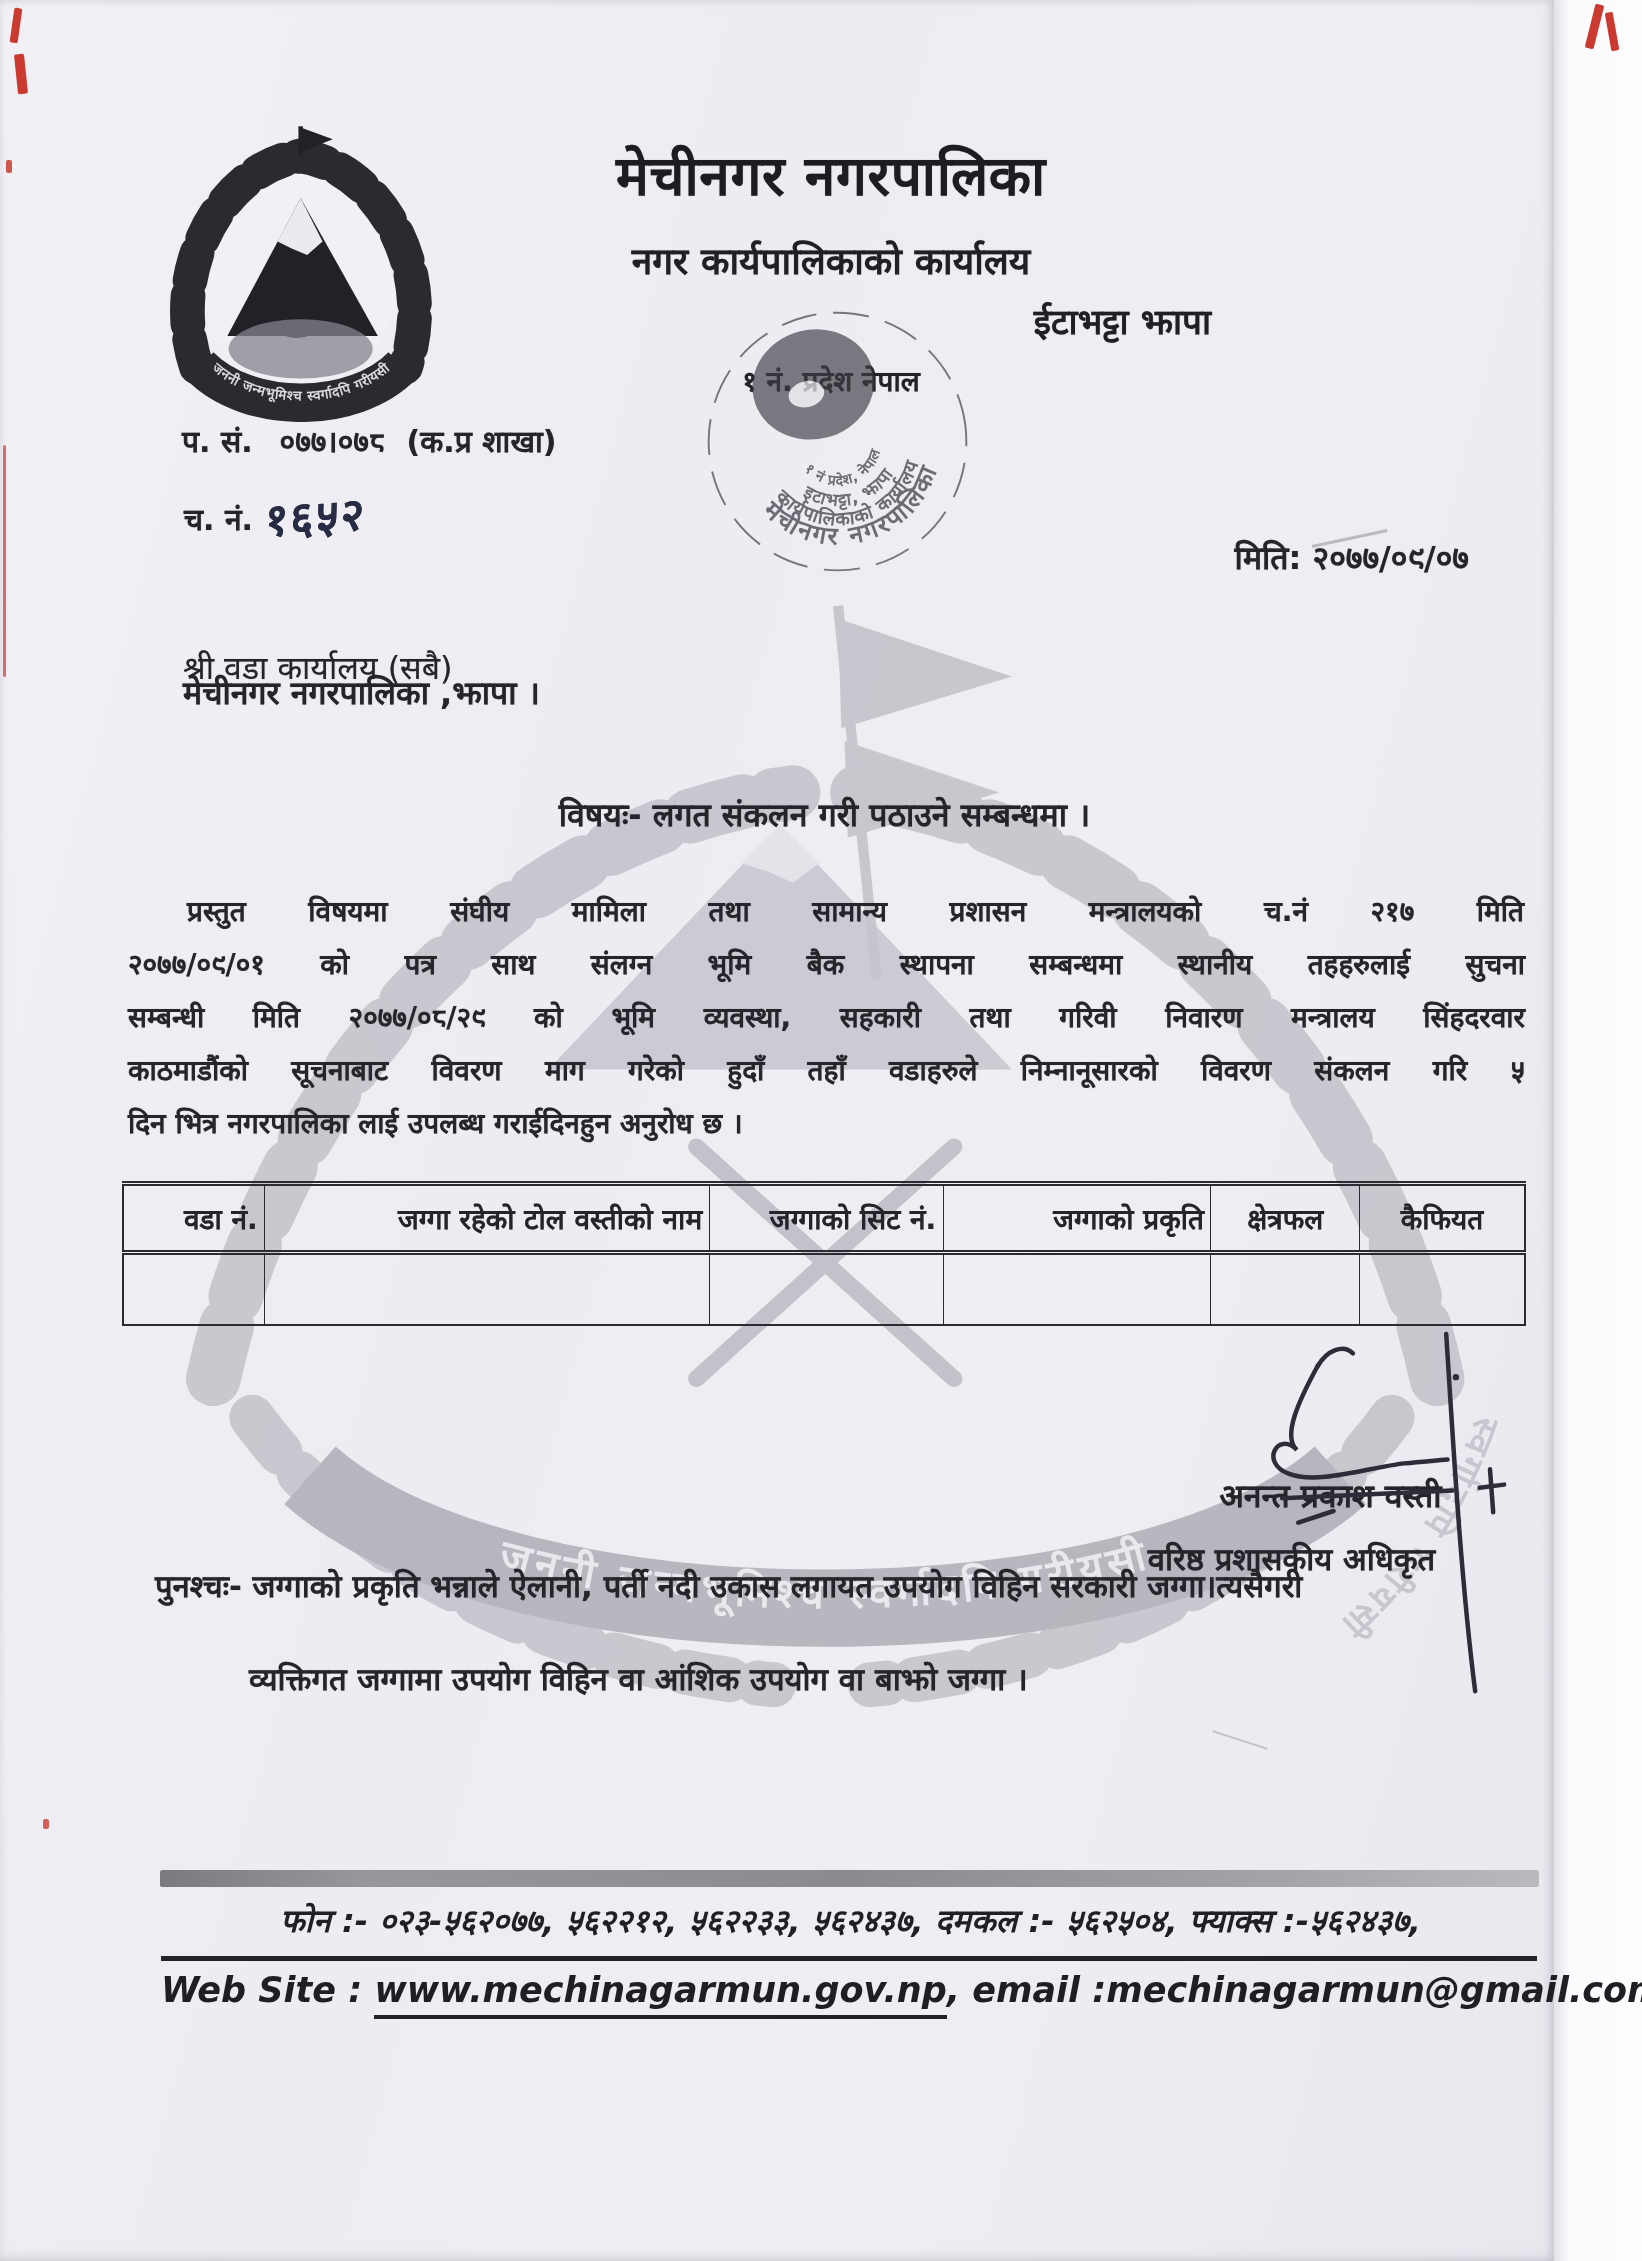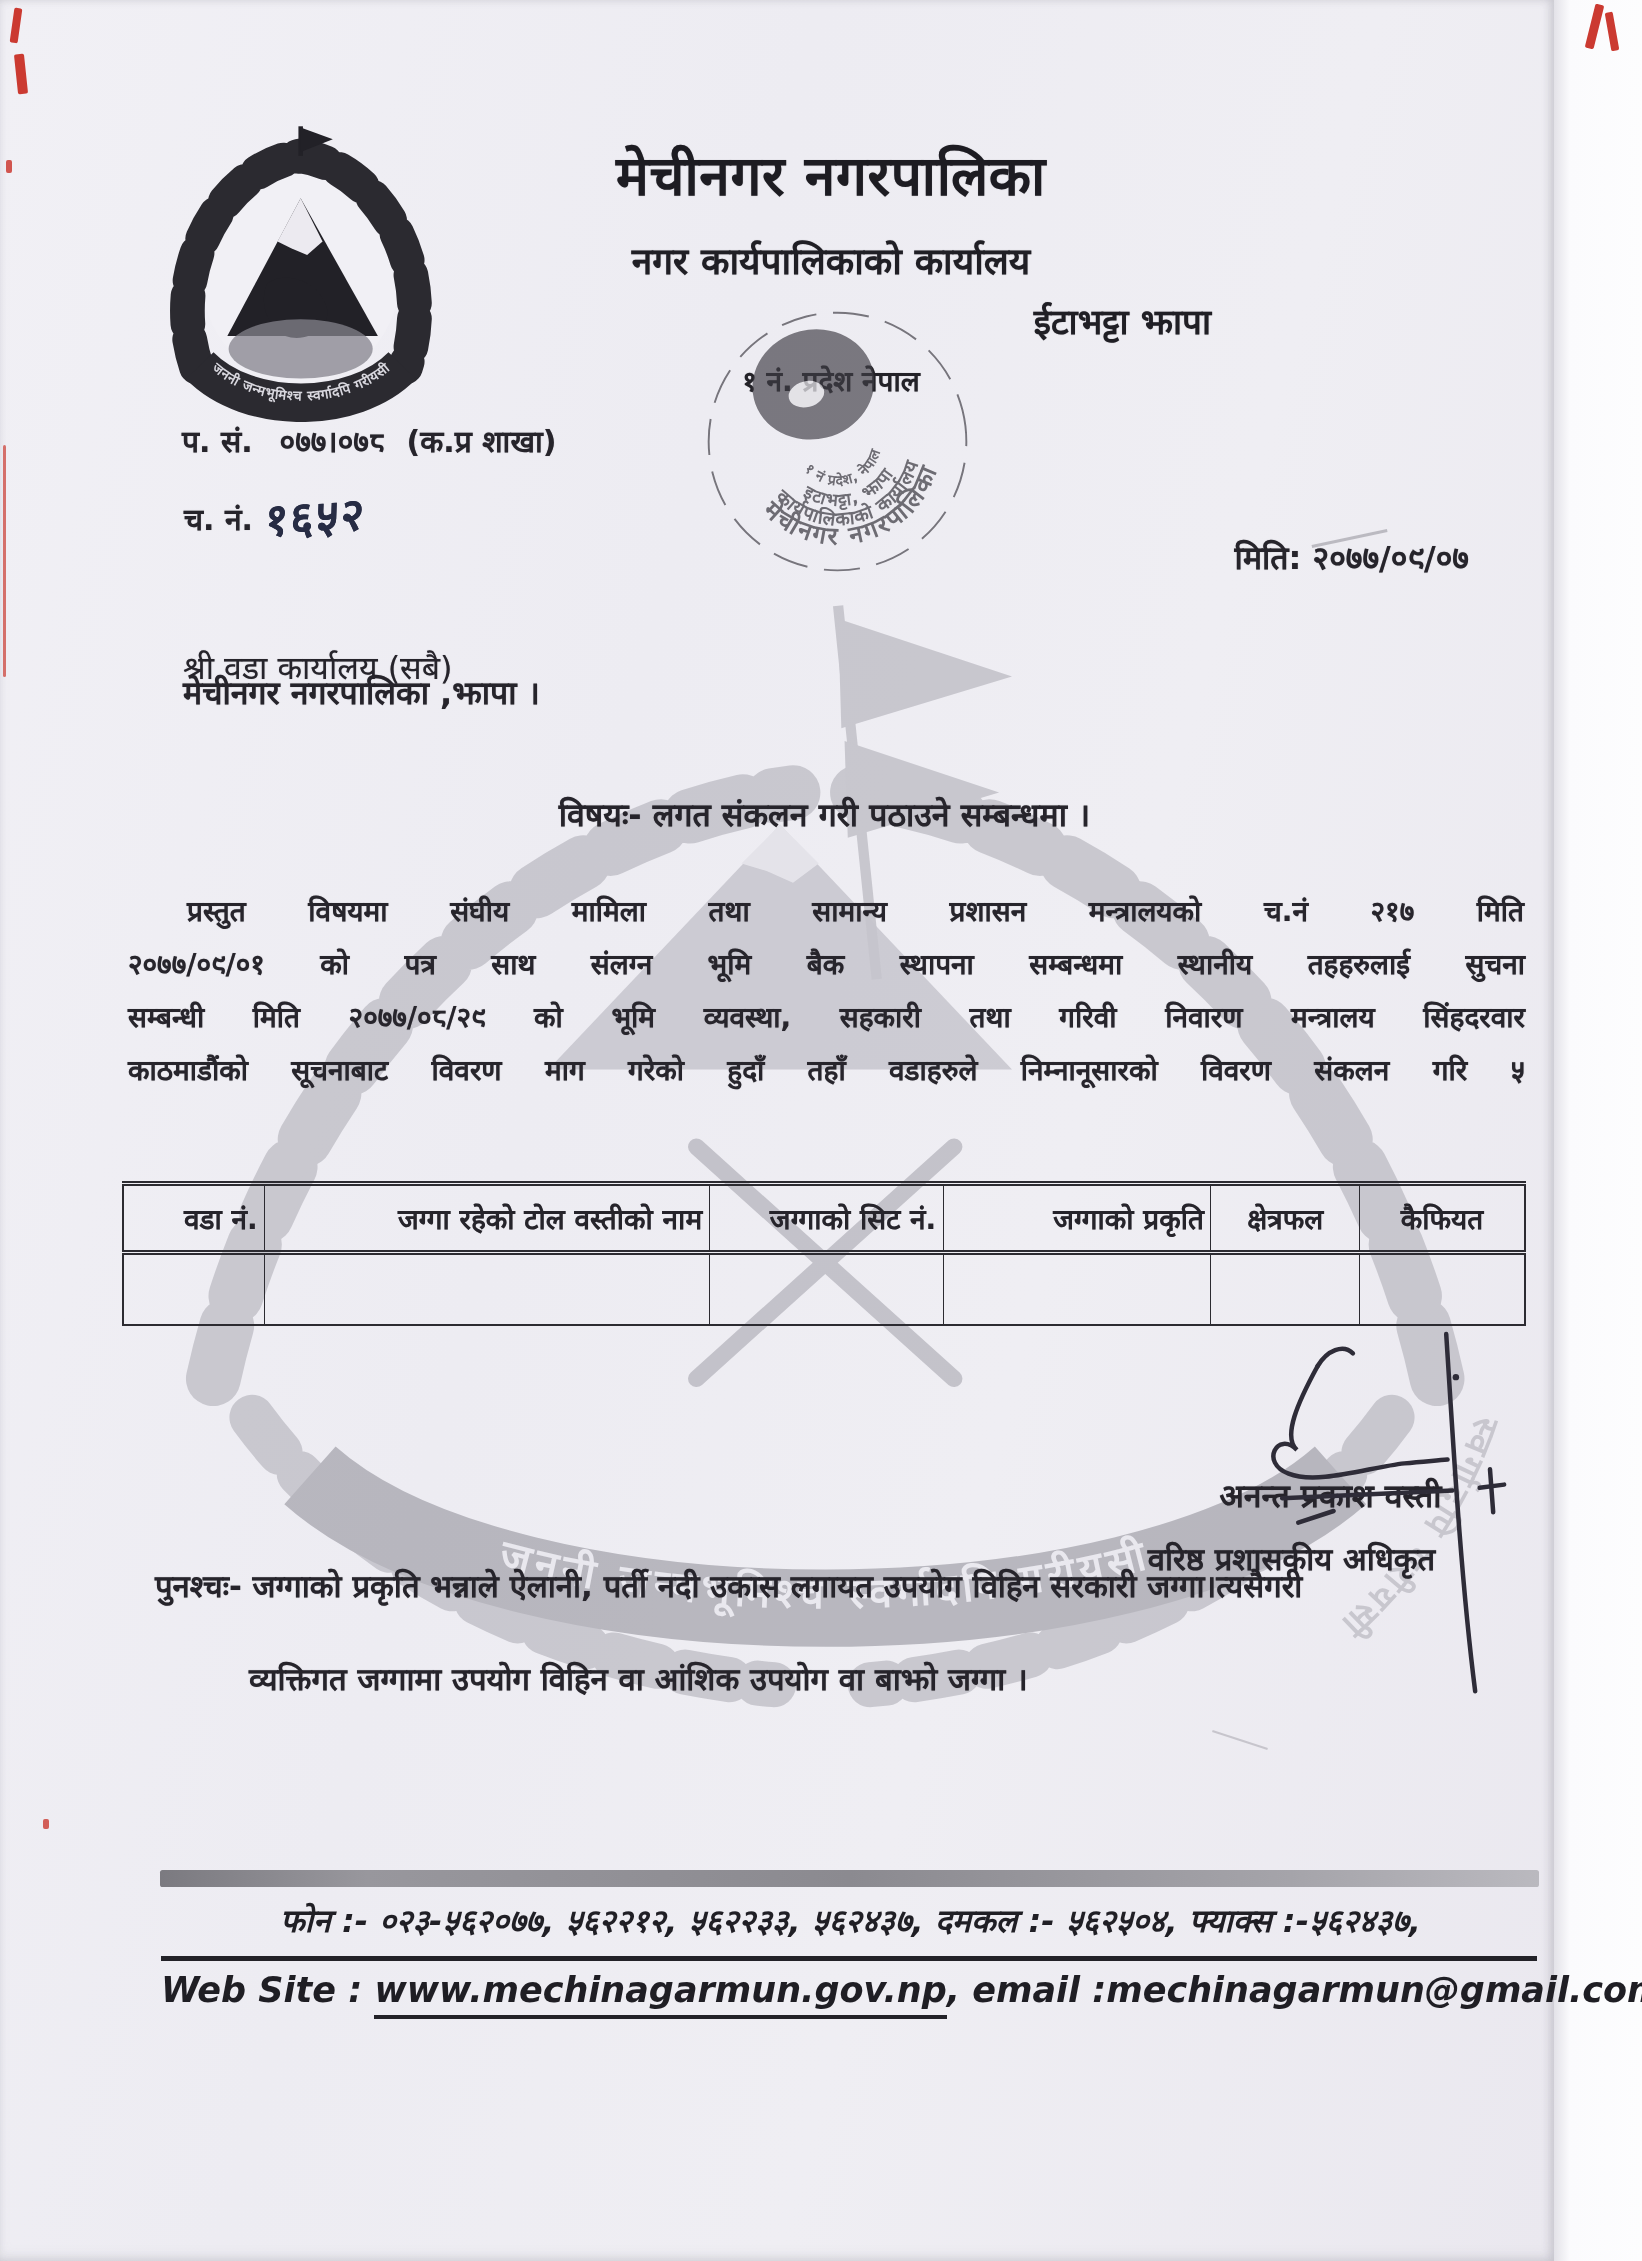--- a/index.html
+++ b/index.html
@@ -151,20 +151,21 @@
   <div class="abs addr1 ink nw">श्री वडा कार्यालय (सबै)</div>
   <div class="abs addr2 ink nw">मेचीनगर नगरपालिका ,झापा ।</div>
 
   <div class="abs subject ink nw">विषयः- लगत संकलन गरी पठाउने सम्बन्धमा ।</div>
 
   <div class="abs bodywrap">
     <div class="bline first">प्रस्तुत विषयमा संघीय मामिला तथा सामान्य प्रशासन मन्त्रालयको च.नं २१७ मिति</div>
     <div class="bline">२०७७/०९/०१ को पत्र साथ संलग्न भूमि बैक स्थापना सम्बन्धमा स्थानीय तहहरुलाई सुचना</div>
     <div class="bline">सम्बन्धी मिति २०७७/०८/२९ को भूमि व्यवस्था, सहकारी तथा गरिवी निवारण मन्त्रालय सिंहदरवार</div>
     <div class="bline">काठमाडौंको सूचनाबाट विवरण माग गरेको हुदाँ तहाँ वडाहरुले निम्नानूसारको विवरण संकलन गरि ५</div>
+    <div class="bline last">दिन भित्र नगरपालिका लाई उपलब्ध गराईदिनहुन अनुरोध छ ।</div>
   </div>
 
   <table class="collect">
     <colgroup>
       <col style="width:10.1%">
         <col style="width:31.7%">
         <col style="width:16.7%">
       <col style="width:19.1%">
         <col style="width:10.6%">
         <col style="width:11.8%">

